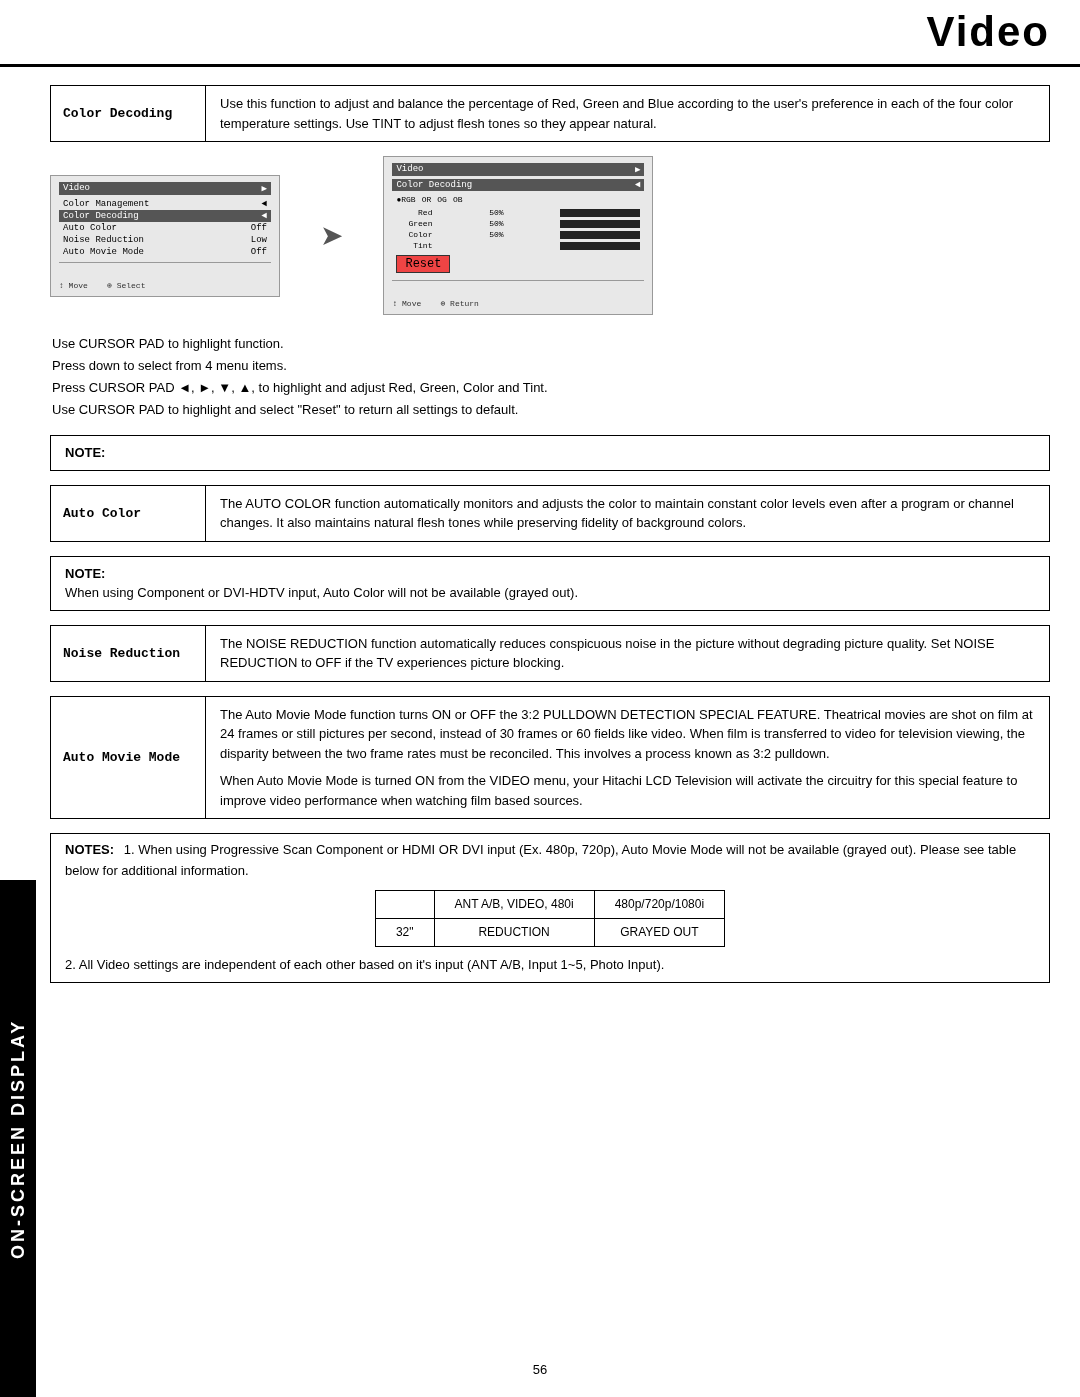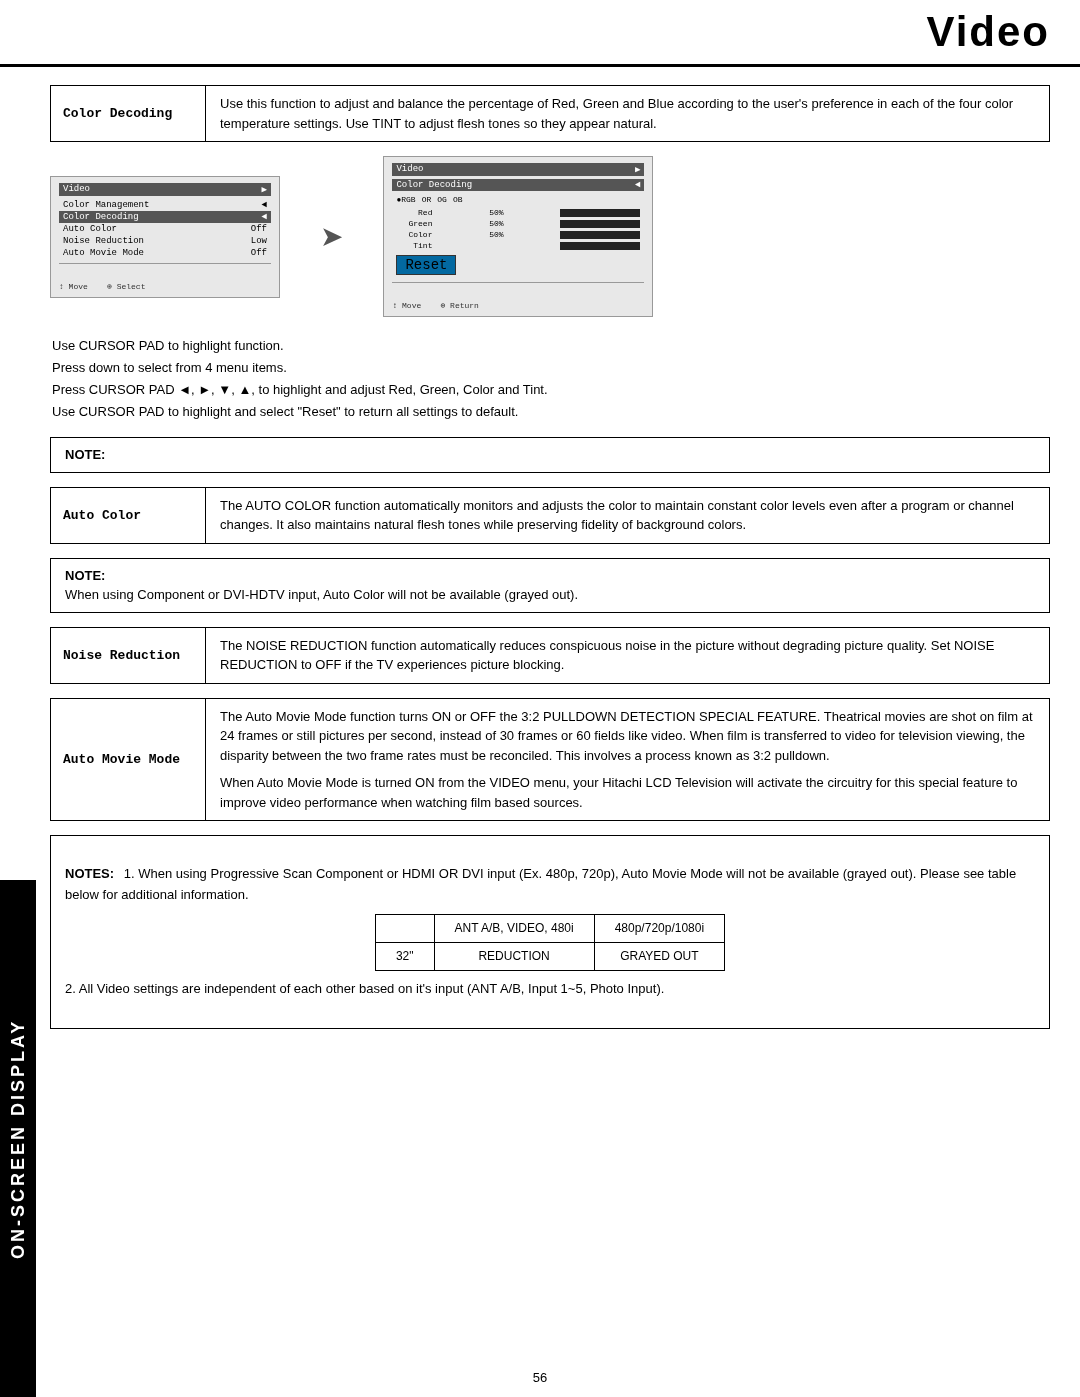--- a/index.html
+++ b/index.html
@@ -89,21 +89,21 @@
     }
     .note-label {
       font-weight: bold;
       margin-right: 10px;
       white-space: nowrap;
     }
 
     
     .notes-box {
       border: 1px solid #000;
-      padding: 28px 14px;
+      padding: 6px 14px;
       margin-bottom: 18px;
       font-size: 13px;
       line-height: 1.6;
     }
     .notes-label {
       font-weight: bold;
       margin-right: 6px;
     }
 
     
@@ -198,23 +198,23 @@
     }
     .osd-bar {
       background: #222;
       height: 8px;
       width: 80px;
       display: inline-block;
       vertical-align: middle;
     }
     .osd-reset-btn {
       border: 1px solid #333;
-      background: #0369a1;
+      background: #ef4444;
       padding: 1px 8px;
-      font-size: 14px;
+      font-size: 12px;
       display: inline-block;
       margin: 3px 0;
     }
 
     
     .notes-table {
       border-collapse: collapse;
       font-size: 12px;
       margin: 8px auto;
     }
@@ -226,21 +226,21 @@
     .notes-table th {
       font-weight: normal;
     }
 
     
     .page-number {
       text-align: center;
       font-size: 13px;
       padding: 10px 0;
       position: absolute;
-      bottom: 2px;
+      bottom: 10px;
       width: 100%;
     }
 
     .content-wrapper {
       margin-left: 0;
       padding: 0 30px 60px 50px;
     }
   </style>
 </head>
 <body>

